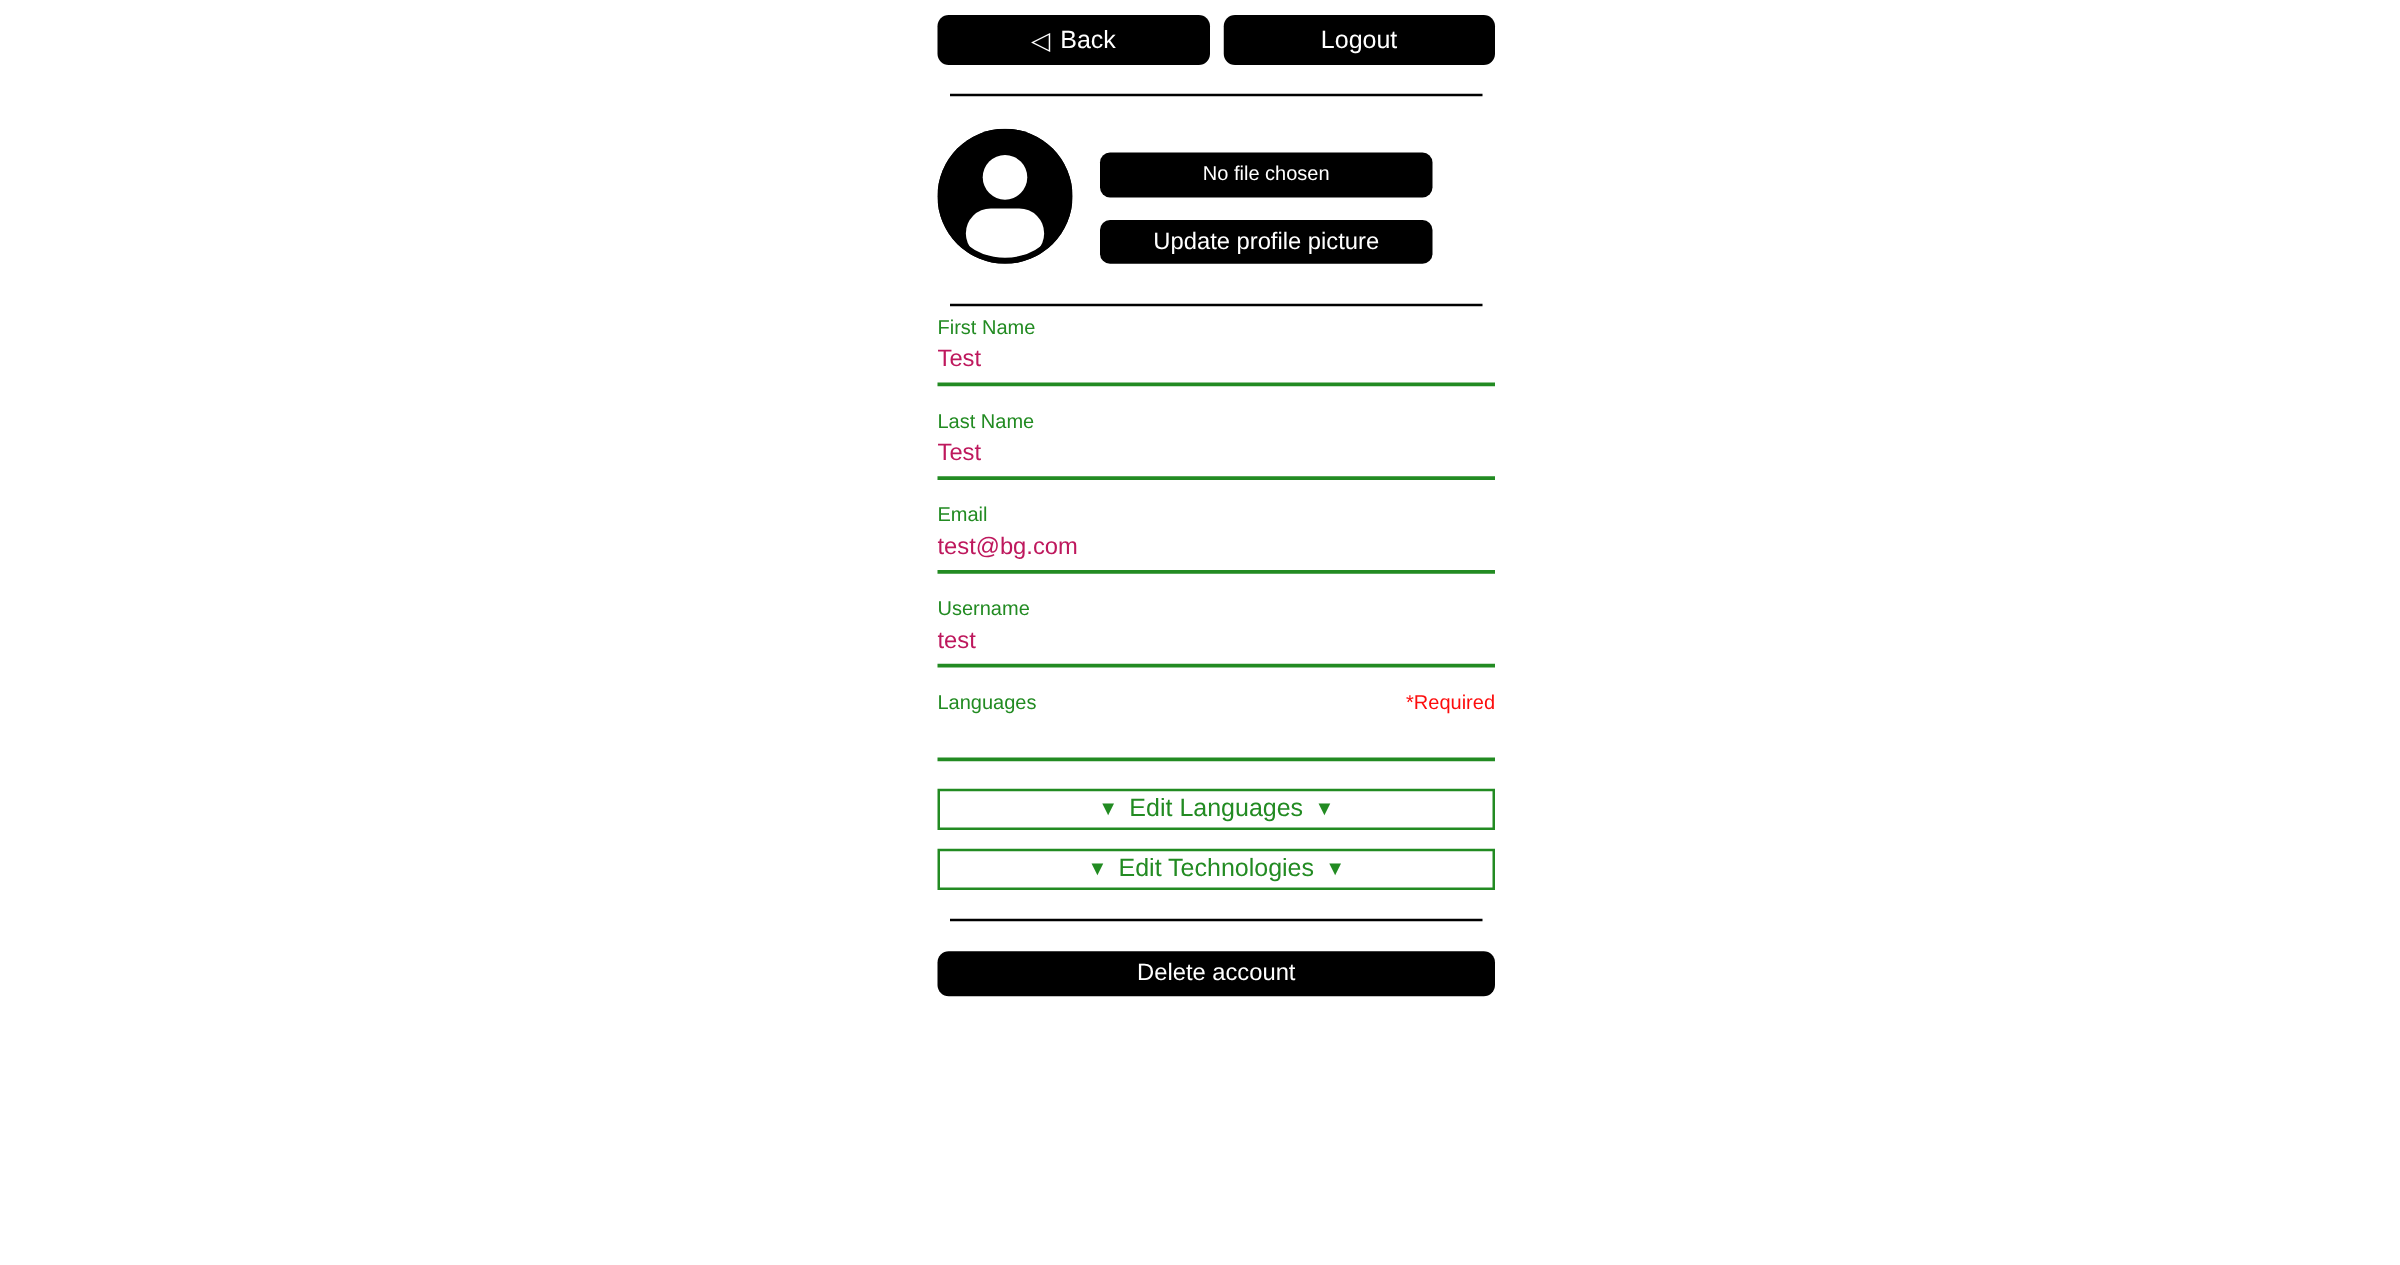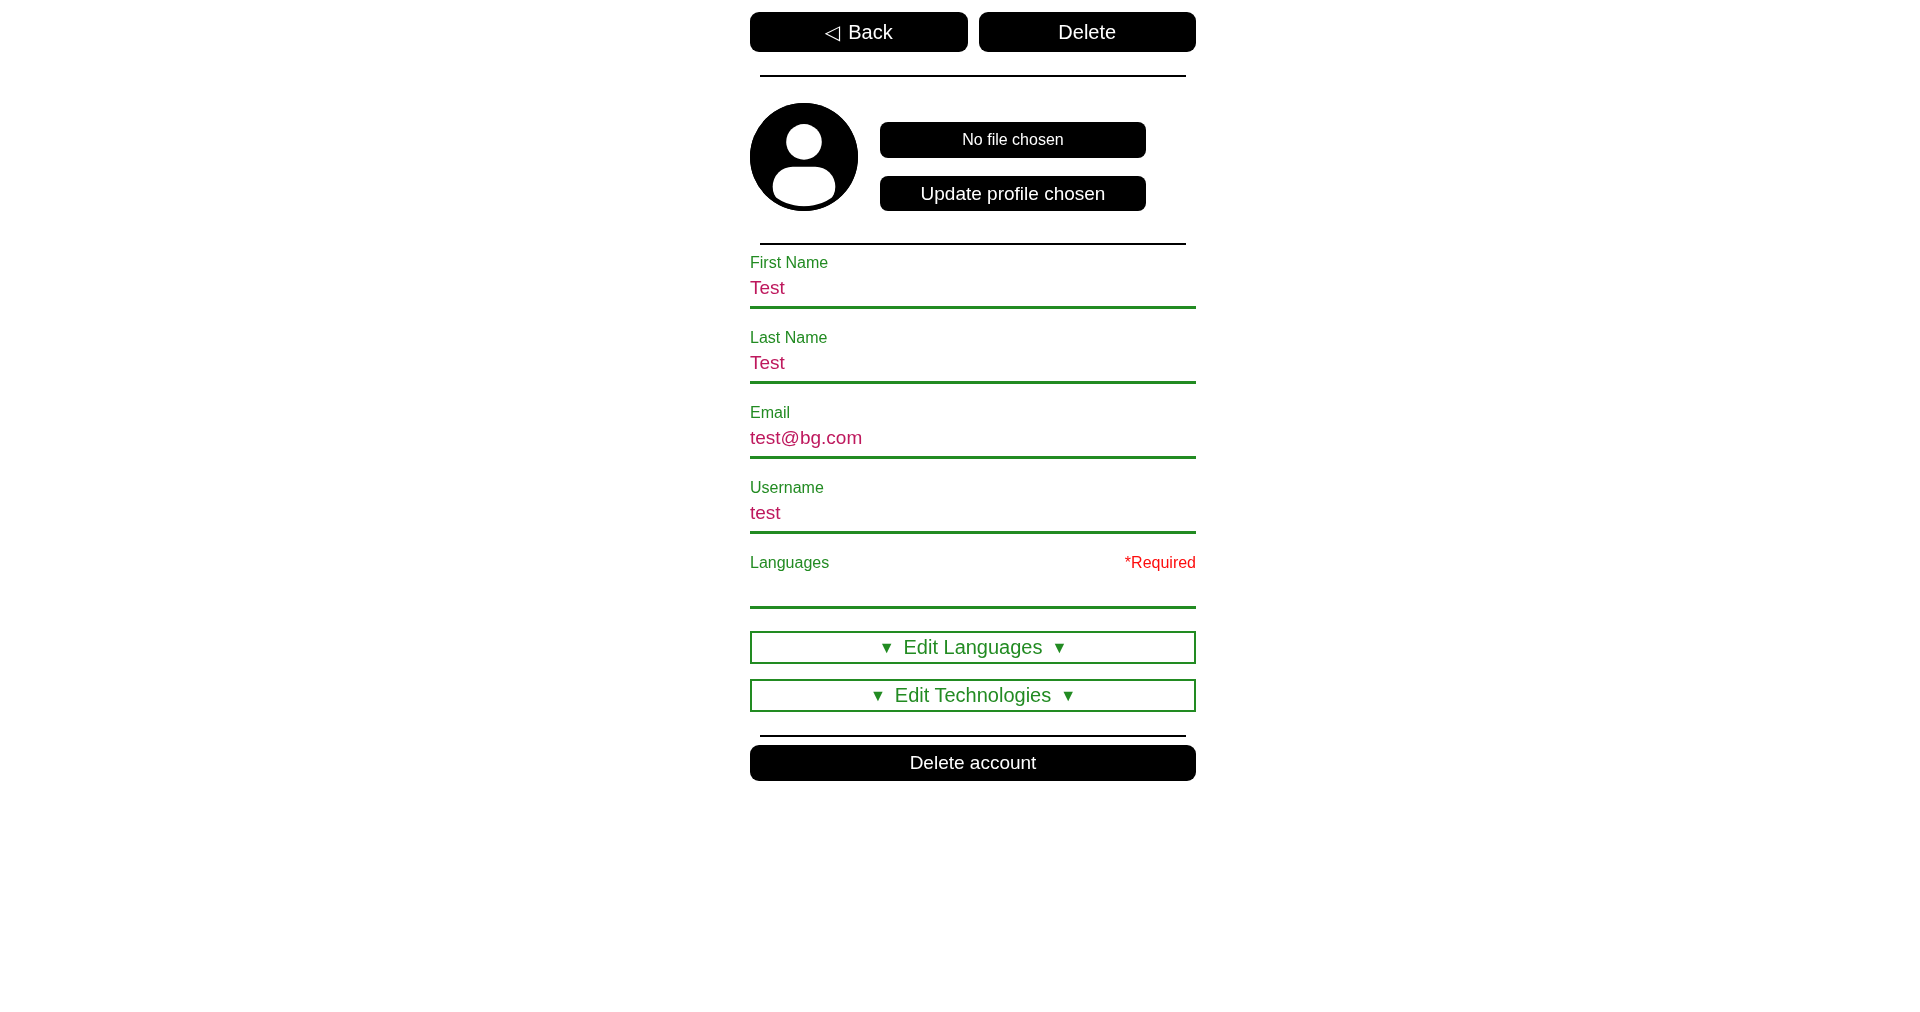--- a/index.html
+++ b/index.html
@@ -87,34 +87,34 @@
     display: flex; align-items: center; justify-content: center; gap: 9px;
     cursor: pointer;
   }
   .btn-languages { margin-top: 22px; }
   .btn-technologies { margin-top: 15px; }
   .arrow { font-size: 16px; }
 
   
   .btn-update-profile { width: 100%; height: 34px; font-size: 19px; margin-top: 27px; }
   .bottom-divider { margin-top: 19px; }
-  .btn-delete { width: 100%; height: 36px; font-size: 19px; margin-top: 8px; }
+  .btn-delete { width: 100%; height: 36px; font-size: 19px; margin-top: 24px; }
 </style>
 </head>
 <body>
 
 <div class="page" style="--green:#228B22;">
 
   <div class="top-row">
     <button class="btn-black">
       <span class="arrow-back">◁</span>
       <span>Back</span>
     </button>
     <button class="btn-black">
-      <span>Delete</span>
+      <span>Logout</span>
     </button>
   </div>
 
   <hr class="divider">
 
   <div class="picture-row">
     <svg class="avatar" viewBox="0 0 100 100">
       <defs>
           <clipPath id="avclip">
             <circle cx="50" cy="50" r="50"></circle>
@@ -125,21 +125,21 @@
         <circle cx="50" cy="36" r="16.5" fill="#fff"></circle>
         <rect x="21" y="59" width="58" height="37" rx="18.5" fill="#fff"></rect>
         <circle cx="50" cy="50" r="50" fill="none" stroke="#000" stroke-width="9"></circle>
       </g>
     </svg>
     <div class="picture-buttons">
       <button class="btn-black file-btn">
         <span>No file chosen</span>
       </button>
       <button class="btn-black update-pic-btn">
-        <span>Update profile chosen</span>
+        <span>Update profile picture</span>
       </button>
     </div>
   </div>
 
   <hr class="divider">
 
   <div class="form">
 
     <div class="field">
       <div class="field-label-row">

